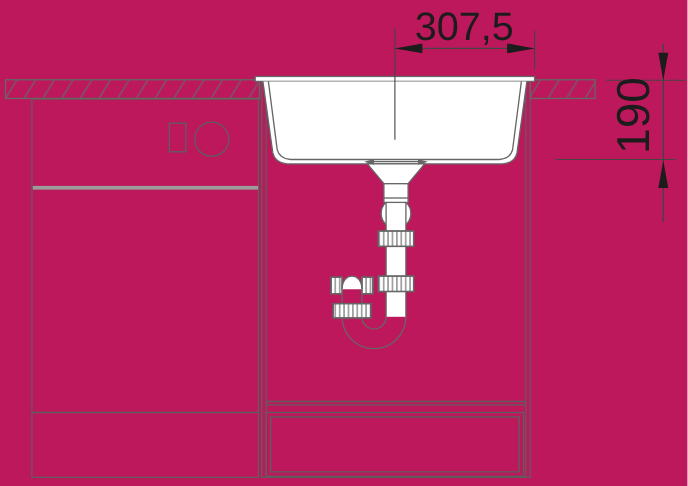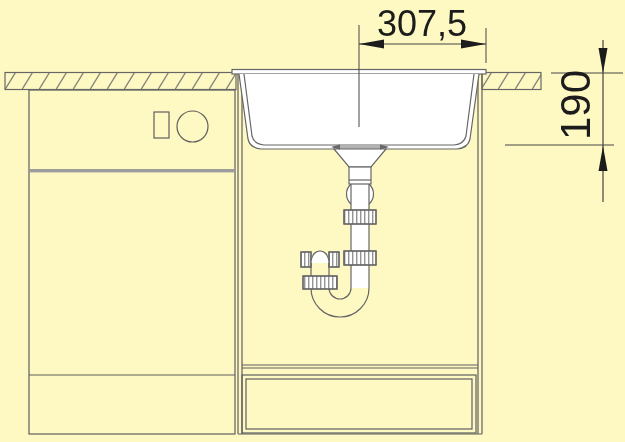--- a/index.html
+++ b/index.html
@@ -4,21 +4,21 @@
 <style>
   html, body {
     margin: 0;
     padding: 0;
     background: #ffffff;
   }
   .stage {
     position: relative;
     width: 625px;
     height: 442px;
-    background: #fef9c3;
+    background: #be185d;
     overflow: hidden;
     font-family: "Liberation Sans", sans-serif;
     text-decoration: underline;
   }
   svg { display: block; }
   .dim-text {
     font-family: "Liberation Sans", sans-serif;
     fill: #1c1c1c;
     letter-spacing: 0px;
   }

